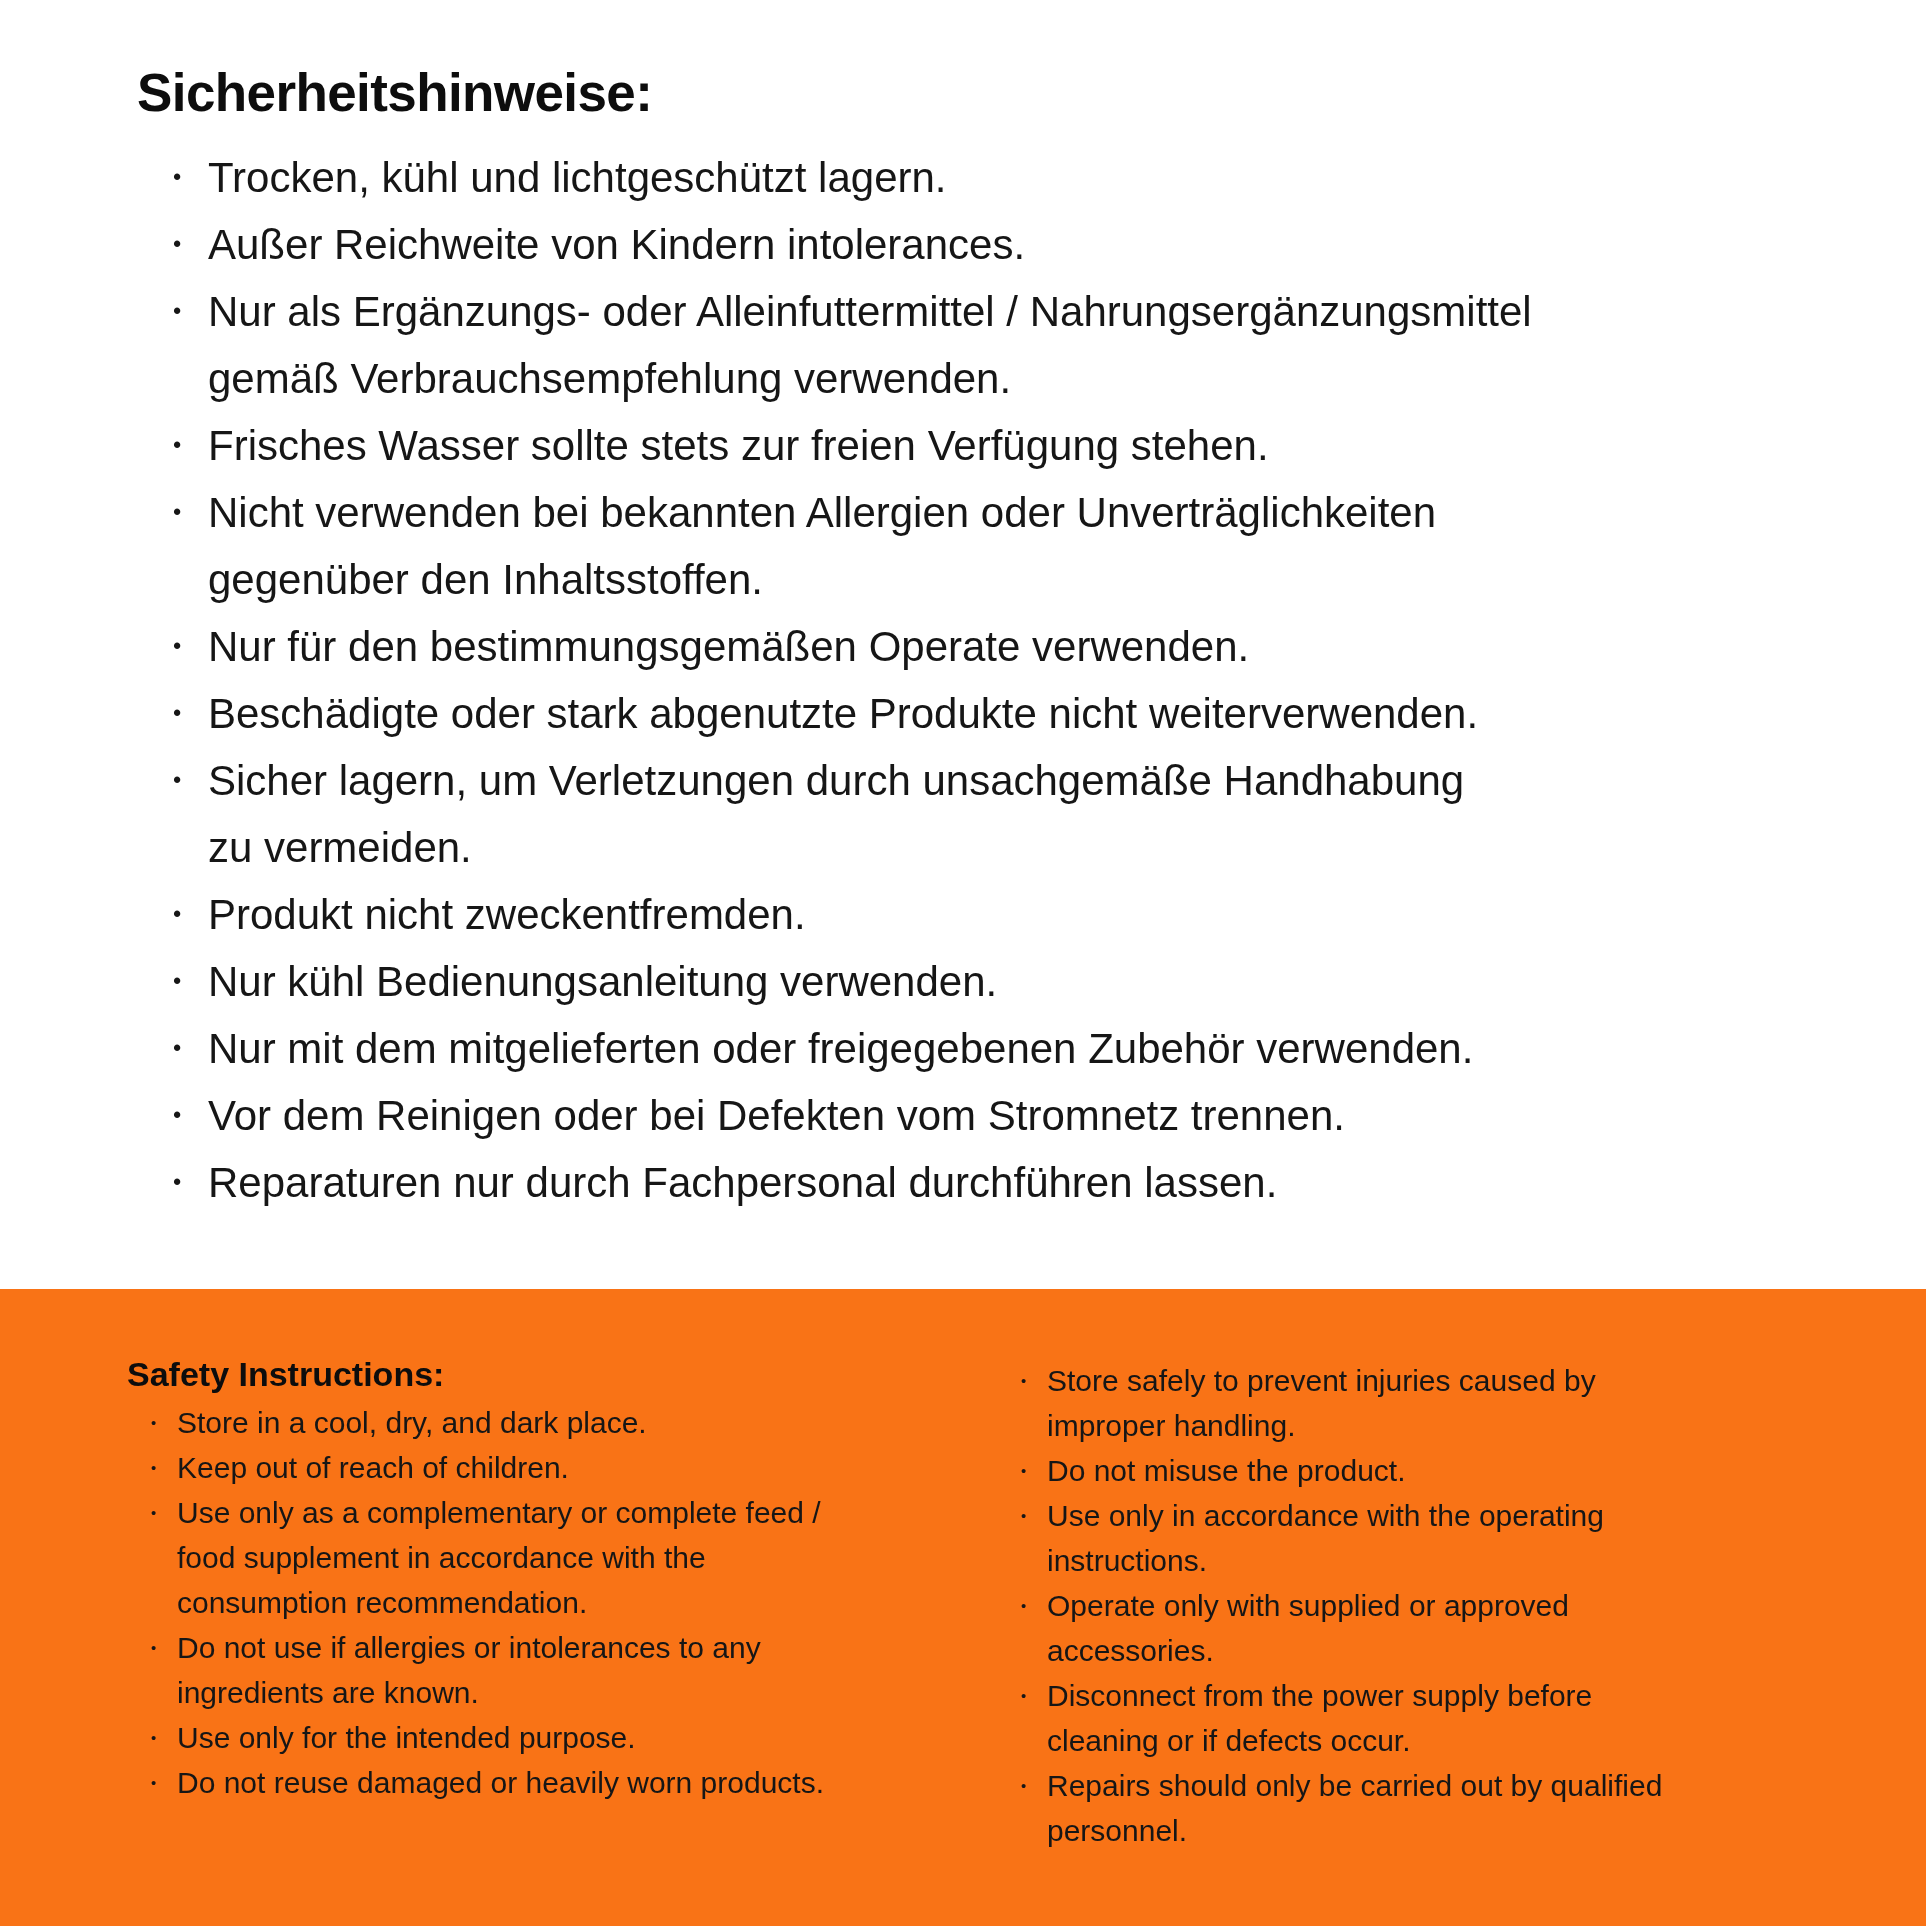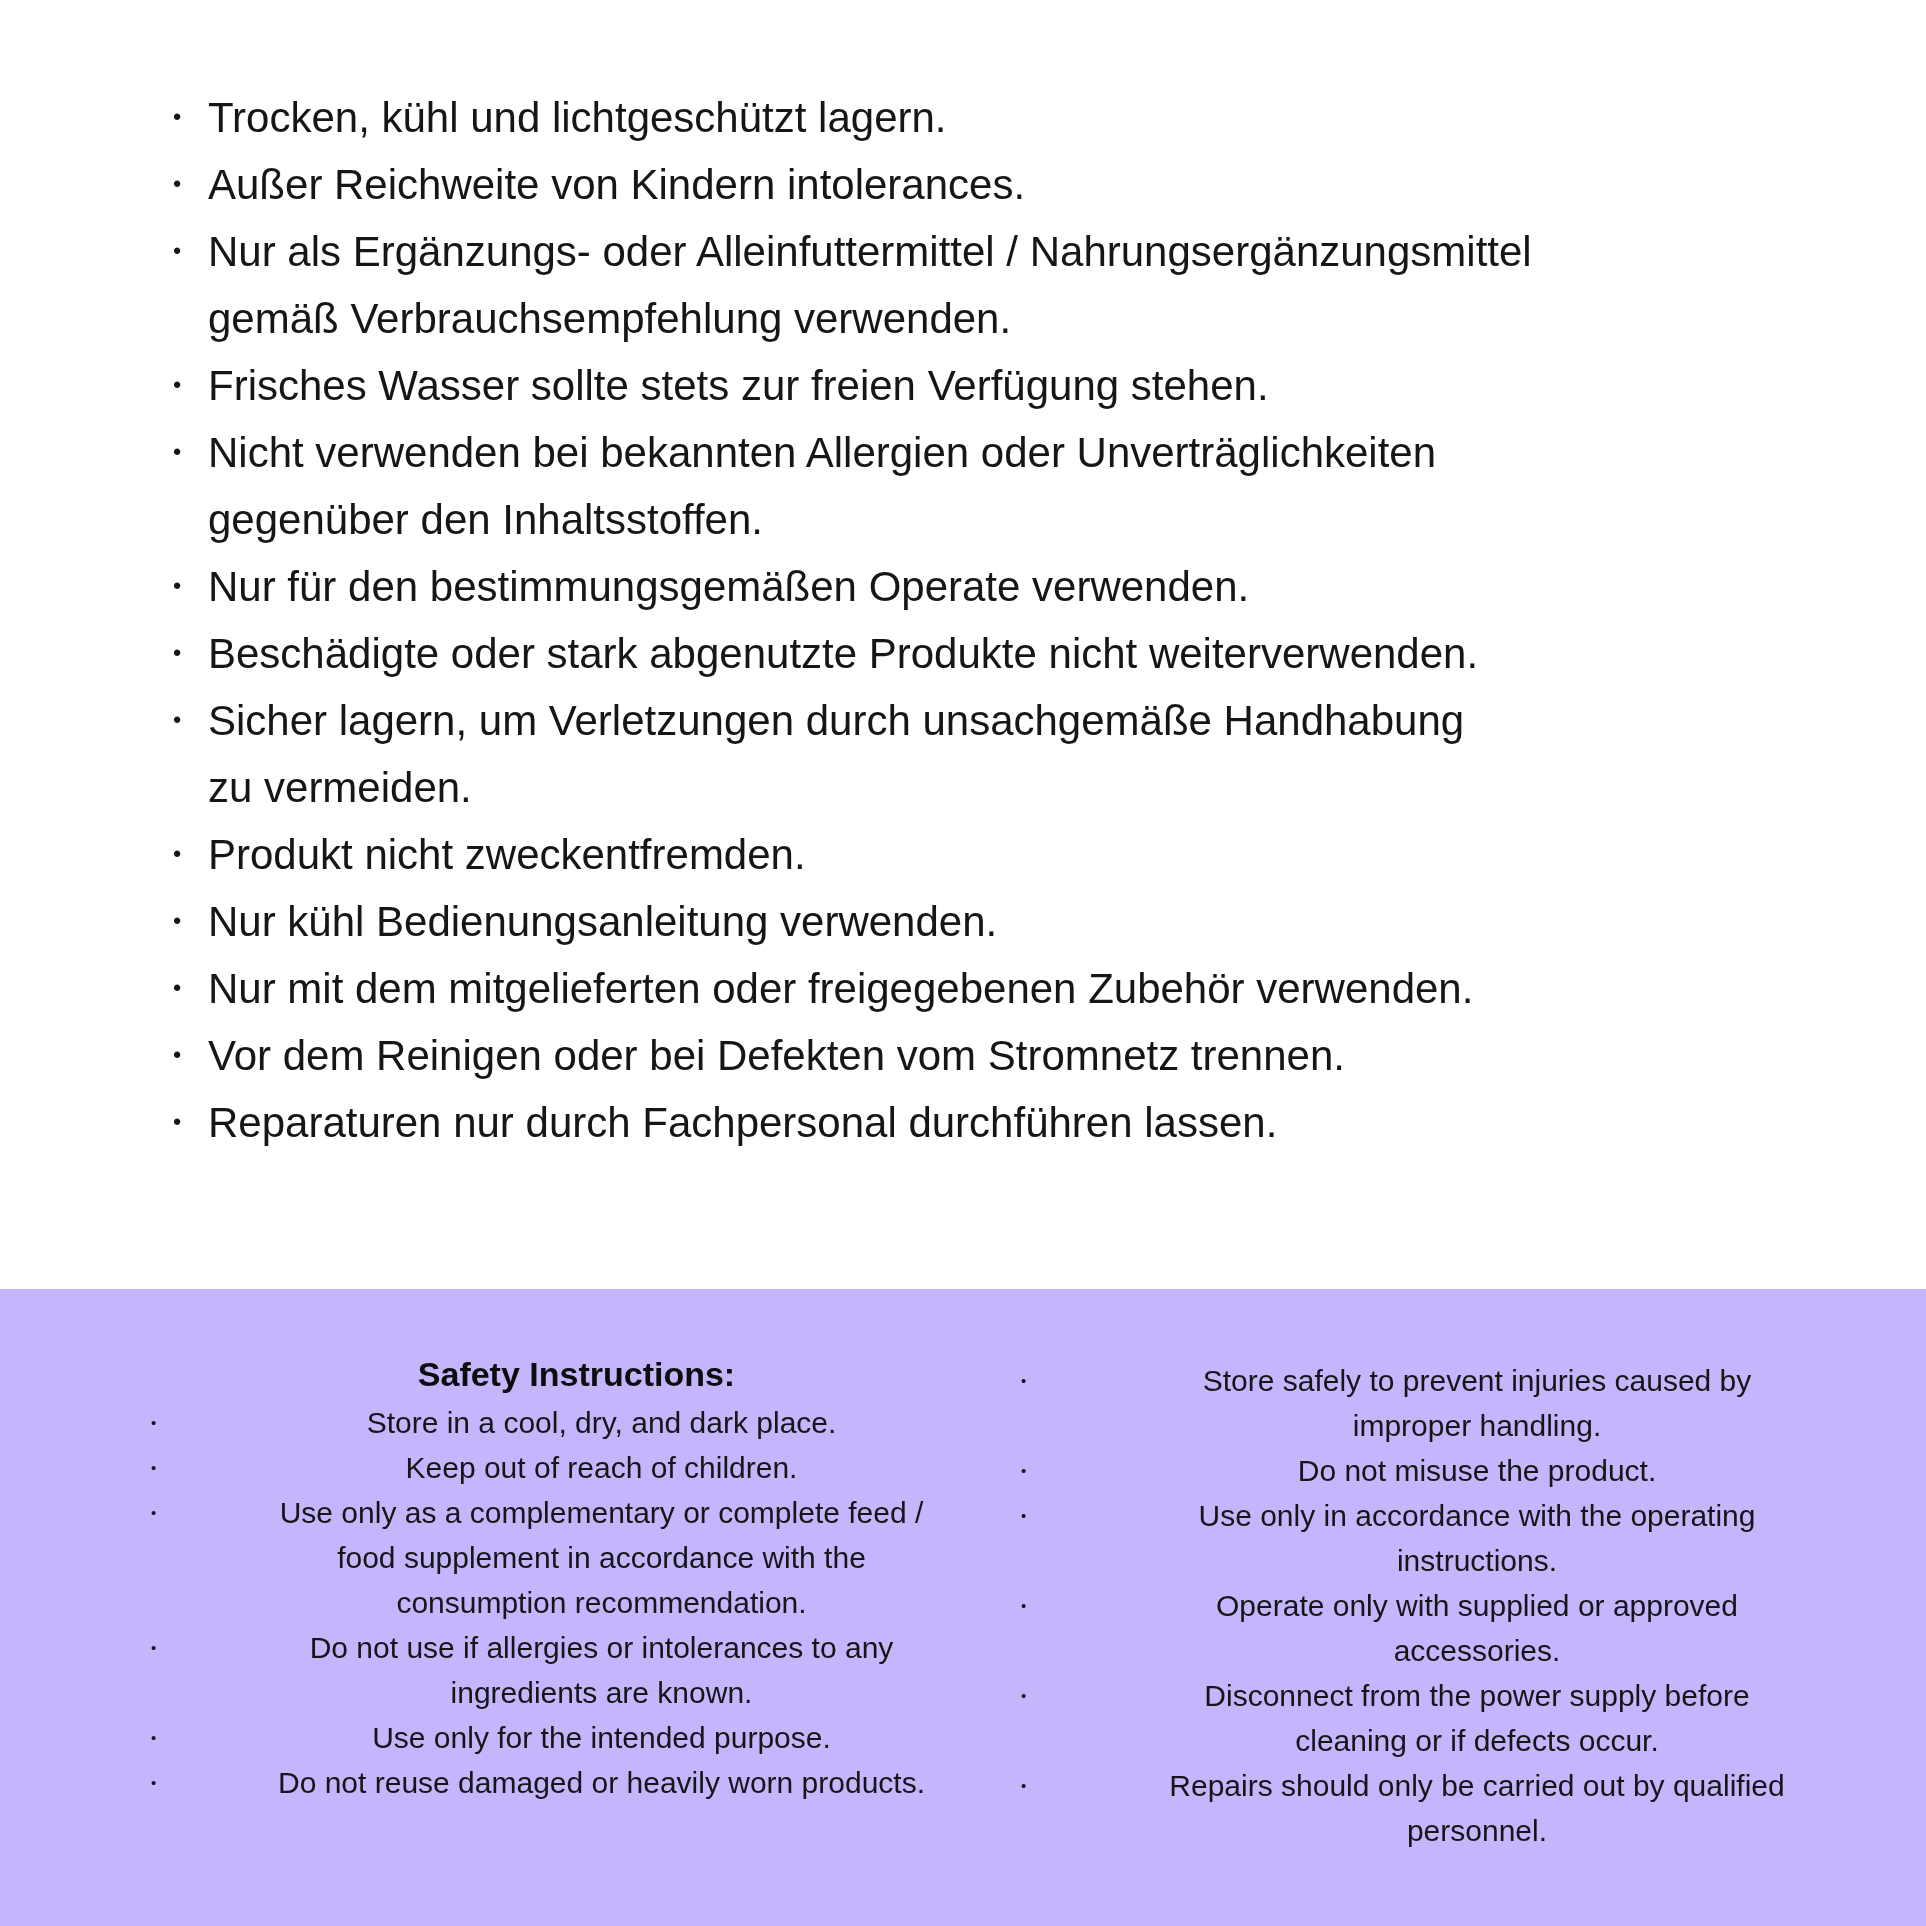--- a/index.html
+++ b/index.html
@@ -49,22 +49,21 @@
     left: 0;
     top: 0;
     font-size: 0.56em;
     line-height: 67px;
   }
 
   
   .en-section {
     position: relative;
     height: 638px;
-    background: #c4b5fd;
-    text-align: center;
+    background: #f97316;
   }
   .en-col-left {
     position: absolute;
     left: 127px;
     top: 63px;
     width: 899px;
   }
   .en-col-right {
     position: absolute;
     left: 1021px;
@@ -99,20 +98,21 @@
     left: 0;
     top: 0;
     font-size: 0.5em;
     line-height: 45px;
   }
 </style>
 </head>
 <body>
 
 <section class="de-section">
+  <h1 class="de-heading">Sicherheitshinweise:</h1>
   <ul class="de-list">
     <li>Trocken, kühl und lichtgeschützt lagern.</li>
     <li>Außer Reichweite von Kindern intolerances.</li>
     <li>Nur als Ergänzungs- oder Alleinfuttermittel / Nahrungsergänzungsmittel
 gemäß Verbrauchsempfehlung verwenden.</li>
     <li>Frisches Wasser sollte stets zur freien Verfügung stehen.</li>
     <li>Nicht verwenden bei bekannten Allergien oder Unverträglichkeiten
 gegenüber den Inhaltsstoffen.</li>
     <li>Nur für den bestimmungsgemäßen Operate verwenden.</li>
     <li>Beschädigte oder stark abgenutzte Produkte nicht weiterverwenden.</li>

